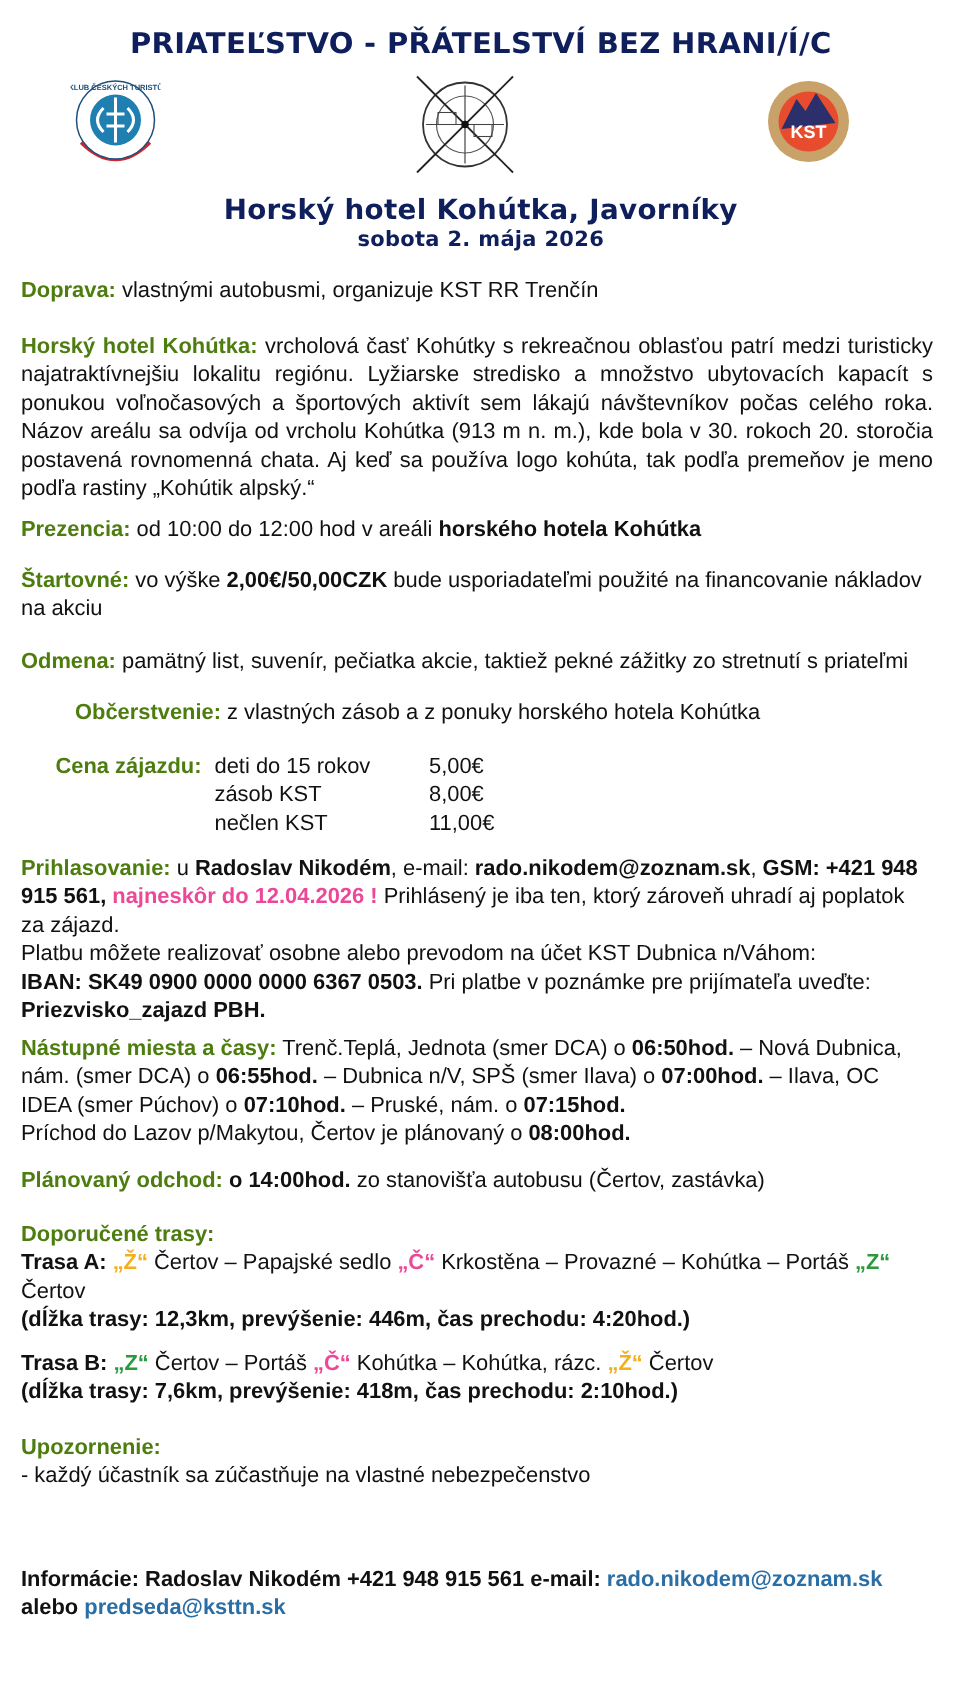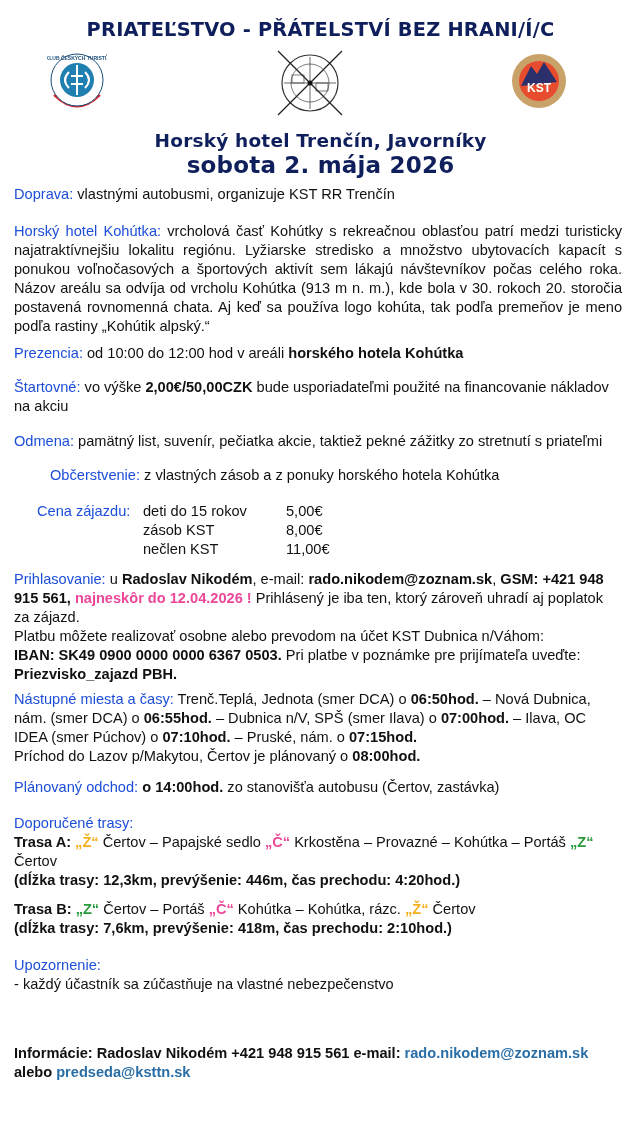--- a/index.html
+++ b/index.html
@@ -3,27 +3,27 @@
 <meta charset="utf-8">
 <style>
   html, body { margin: 0; padding: 0; background: #ffffff; }
   body { width: 641px; height: 1127px; overflow: hidden; position: relative;
          font-family: "Liberation Sans", sans-serif; font-size: 14.6px; color: #111; }
   .title { position: absolute; left: 0; width: 641px; text-align: center;
            font-family: "DejaVu Sans", sans-serif; font-weight: 900; color: #0f1f5c;
            letter-spacing: 0.2px; }
   #main-title { top: 18px; font-size: 19px; transform: scaleX(1.02); }
   #sub-title-1 { top: 130px; font-size: 18.5px; }
-  #sub-title-2 { top: 152px; font-size: 23px; }
+  #sub-title-2 { top: 152px; font-size: 14px; }
   .logo { position: absolute; }
   #logo-kct { left: 47px; top: 50px; width: 60px; height: 62px; }
   #logo-pbh { left: 272px; top: 45px; width: 76px; height: 76px; }
   #logo-kst { left: 511px; top: 52px; width: 56px; height: 58px; }
   .block { position: absolute; left: 14px; width: 608px; line-height: 19px; }
-  .lbl { color: #1d4ed8; font-weight: normal; }
+  .lbl { color: #4d7c0f; font-weight: bold; }
   b { font-weight: bold; }
   .red { color: #ec4899; font-weight: bold; }
   .yellow { color: #f2b01e; font-weight: bold; }
   .green { color: #2a9a3c; font-weight: bold; }
   .link { color: #2a6ea6; font-weight: bold; }
   .justify { text-align: justify; text-align-last: left; }
   .price-row { display: flex; margin-left: 23px; }
   .price-lbl { width: 106px; }
   .price-cat { width: 143px; }
 </style>
@@ -52,21 +52,21 @@
   <circle cx="38" cy="38" r="2.5" fill="#111"></circle>
 </svg>
 
 <svg class="logo" id="logo-kst" viewBox="0 0 56 58">
   <circle cx="28" cy="29" r="27" fill="#c9a26a"></circle>
   <circle cx="28" cy="29" r="20" fill="#e74c2e"></circle>
   <path d="M10 34 L20 14 L26 22 L33 10 L46 30 Z" fill="#2b2f6b"></path>
   <text x="28" y="40" font-size="12" text-anchor="middle" fill="#ffffff" font-family="Liberation Sans, sans-serif" font-weight="bold">KST</text>
 </svg>
 
-<div class="title" id="sub-title-1">Horský hotel Trenčín, Javorníky</div>
+<div class="title" id="sub-title-1">Horský hotel Kohútka, Javorníky</div>
 <div class="title" id="sub-title-2">sobota 2. mája 2026</div>
 
 <div class="block" style="top:185px;">
   <span class="lbl">Doprava:</span><span> vlastnými autobusmi, organizuje KST RR Trenčín</span>
 </div>
 
 <div class="block justify" style="top:222px;">
   <span class="lbl">Horský hotel Kohútka:</span><span> vrcholová časť Kohútky s rekreačnou oblasťou patrí medzi turisticky najatraktívnejšiu lokalitu regiónu. Lyžiarske stredisko a množstvo ubytovacích kapacít s ponukou voľnočasových a športových aktivít sem lákajú návštevníkov počas celého roka. Názov areálu sa odvíja od vrcholu Kohútka (913 m n. m.), kde bola v 30. rokoch 20. storočia postavená rovnomenná chata. Aj keď sa používa logo kohúta, tak podľa premeňov je meno podľa rastiny „Kohútik alpský.“</span>
 </div>
 

